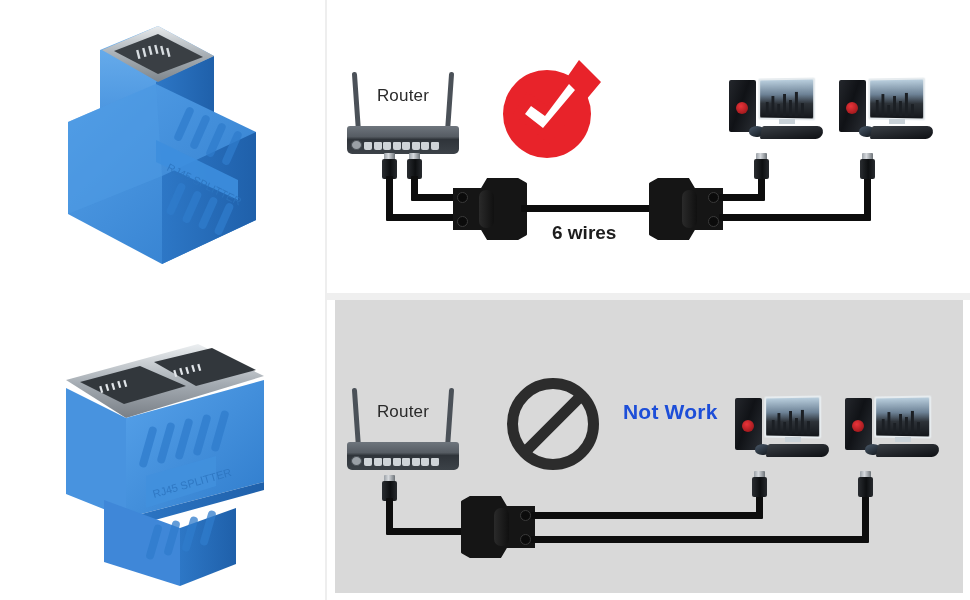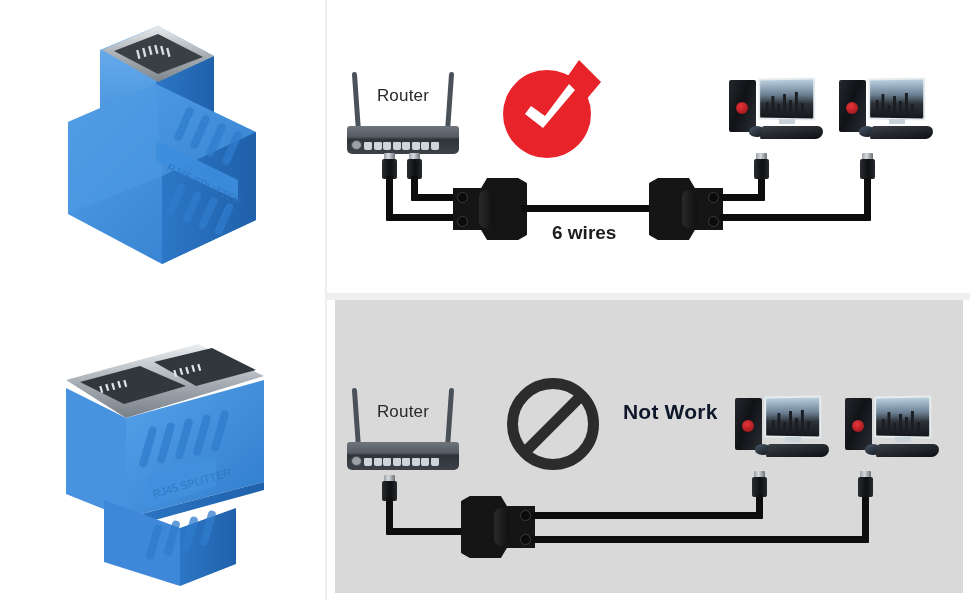--- a/index.html
+++ b/index.html
@@ -44,21 +44,21 @@
   
   .check{width:104px;height:104px;}
   .check .circ{position:absolute;left:0;top:14px;width:88px;height:88px;border-radius:50%;background:#e8232a;}
   .check svg{position:absolute;left:0;top:0;}
 
   
   .noentry{width:92px;height:92px;}
   .noentry .ring{position:absolute;inset:0;border:11px solid #2c2c2c;border-radius:50%;box-sizing:border-box;}
   .noentry .bar{position:absolute;left:50%;top:6px;width:11px;height:80px;background:#2c2c2c;
                 transform:translateX(-50%) rotate(45deg);border-radius:1px;}
-  .notwork-label{position:absolute;font-size:21px;font-weight:bold;color:#0f172a;letter-spacing:.2px;}
+  .notwork-label{position:absolute;font-size:21px;font-weight:bold;color:#1d4ed8;letter-spacing:.2px;}
 
   
   .pc{width:100px;height:70px;}
   .tower{position:absolute;left:2px;top:2px;width:27px;height:52px;border-radius:2px;
          background:linear-gradient(110deg,#24272c 0%,#101216 45%,#2a2e34 100%);}
   .tower:after{content:"";position:absolute;left:7px;top:22px;width:12px;height:12px;border-radius:50%;
                background:radial-gradient(circle at 40% 35%,#e8343a,#8a1013);}
   .mon{position:absolute;left:30px;top:0;width:58px;height:42px;border-radius:2px;
        background:#e7ecef;padding:2px;box-sizing:border-box;
        transform:perspective(200px) rotateY(-11deg);}

